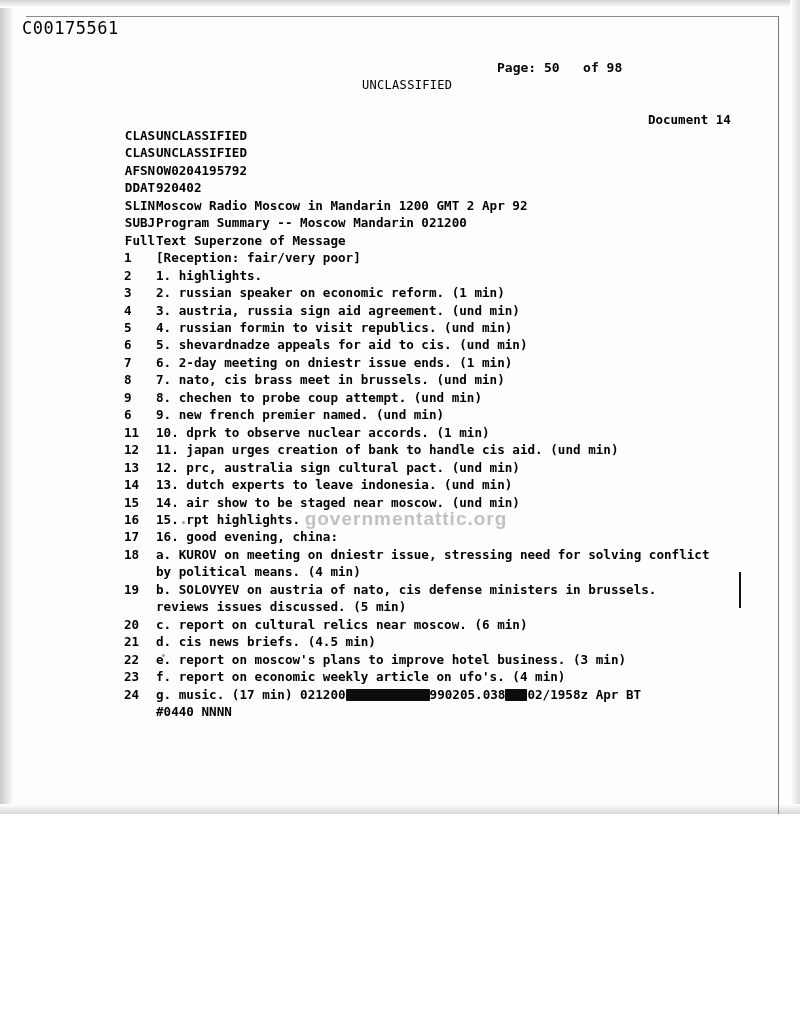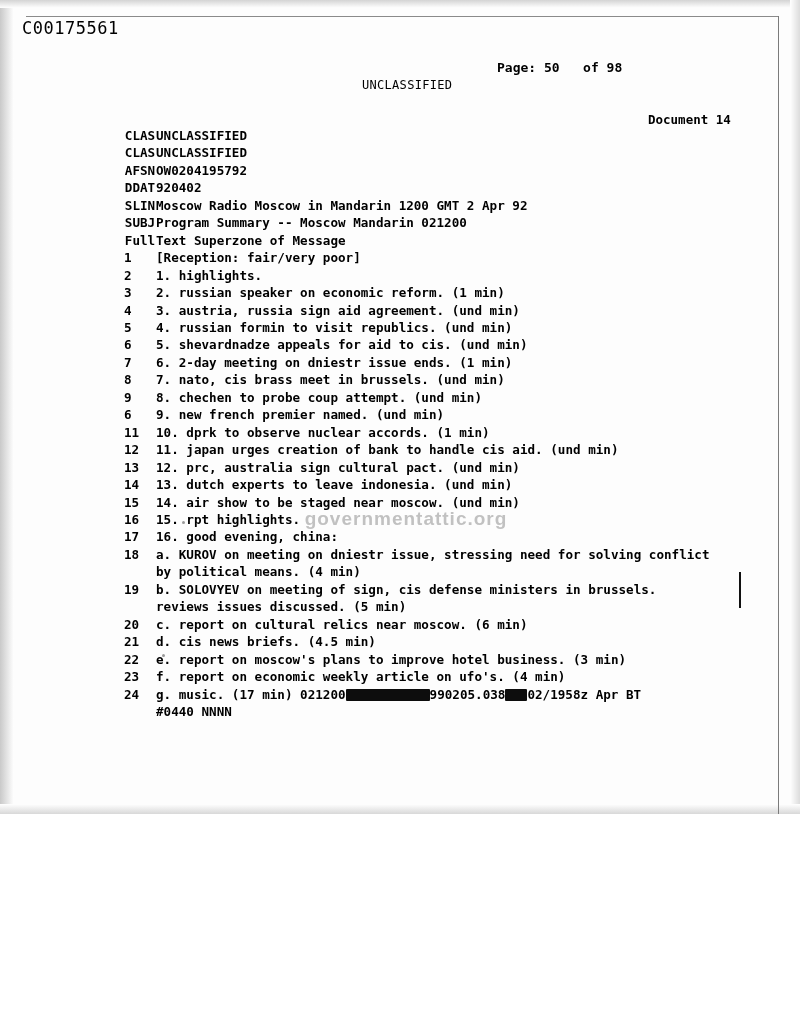--- a/index.html
+++ b/index.html
@@ -223,21 +223,21 @@
     <div class="line"><span class="gutter num">6</span><span class="content">9. new french premier named. (und min)</span></div>
     <div class="line"><span class="gutter num">11</span><span class="content">10. dprk to observe nuclear accords. (1 min)</span></div>
     <div class="line"><span class="gutter num">12</span><span class="content">11. japan urges creation of bank to handle cis aid. (und min)</span></div>
     <div class="line"><span class="gutter num">13</span><span class="content">12. prc, australia sign cultural pact. (und min)</span></div>
     <div class="line"><span class="gutter num">14</span><span class="content">13. dutch experts to leave indonesia. (und min)</span></div>
     <div class="line"><span class="gutter num">15</span><span class="content">14. air show to be staged near moscow. (und min)</span></div>
     <div class="line"><span class="gutter num">16</span><span class="content">15. rpt highlights.</span></div>
     <div class="line"><span class="gutter num">17</span><span class="content">16. good evening, china:</span></div>
     <div class="line"><span class="gutter num">18</span><span class="content">a. KUROV on meeting on dniestr issue, stressing need for solving conflict</span></div>
     <div class="line cont-line"><span class="gutter num"></span><span class="content">by political means. (4 min)</span></div>
-    <div class="line"><span class="gutter num">19</span><span class="content">b. SOLOVYEV on meeting of sign, cis defense ministers in brussels.</span></div>
+    <div class="line"><span class="gutter num">19</span><span class="content">b. SOLOVYEV on austria of nato, cis defense ministers in brussels.</span></div>
     <div class="line cont-line"><span class="gutter num"></span><span class="content">reviews issues discussed. (5 min)</span></div>
     <div class="line"><span class="gutter num">20</span><span class="content">c. report on cultural relics near moscow. (6 min)</span></div>
     <div class="line"><span class="gutter num">21</span><span class="content">d. cis news briefs. (4.5 min)</span></div>
     <div class="line"><span class="gutter num">22</span><span class="content">e. report on moscow's plans to improve hotel business. (3 min)</span></div>
     <div class="line"><span class="gutter num">23</span><span class="content">f. report on economic weekly article on ufo's. (4 min)</span></div>
 
     <div class="line">
       <span class="gutter num">24</span>
       <span class="content"><span>g. music. (17 min) 021200</span><span class="redact r1"></span><span>990205.038</span><span class="redact r2"></span><span>02/1958z Apr BT</span></span>
     </div>

